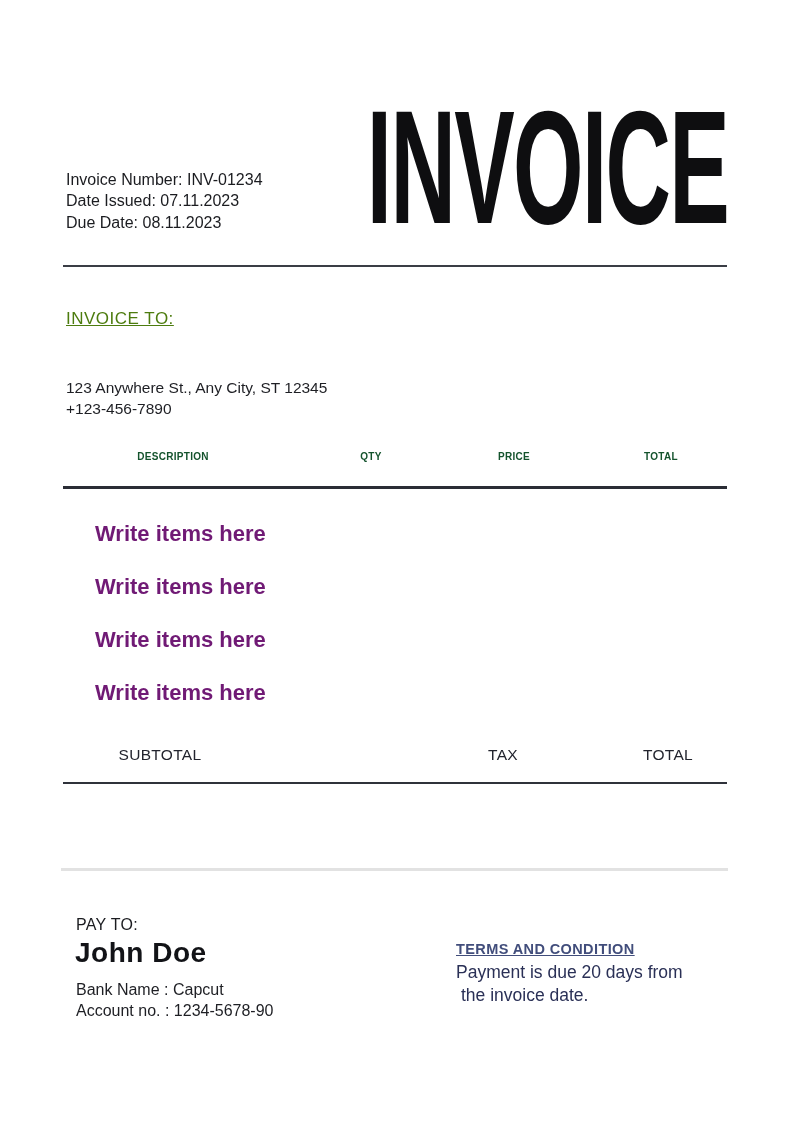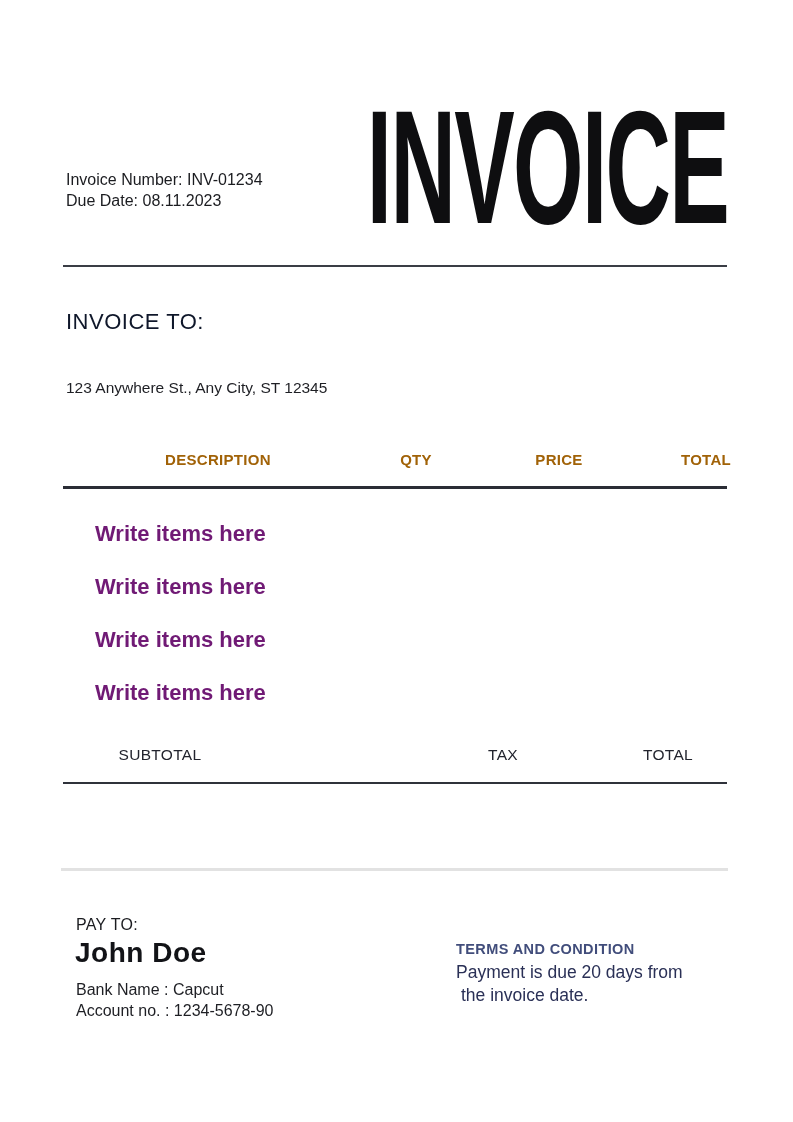--- a/index.html
+++ b/index.html
@@ -30,37 +30,36 @@
   
   .rule { position:absolute; left:63px; width:664px; }
   .rule-header      { top:265px; height:2px; background:#3a3d45; }
   .rule-table-head  { top:486px; height:3px; background:#2a2d35; }
   .rule-table-foot  { top:782px; height:2px; background:#2f323a; }
   .rule-soft        { top:868px; left:61px; width:667px; height:3px; background:#e2e2e2; }
 
   
   .billto-heading {
     position:absolute; top:309px; left:66px;
-    font-size:22px; letter-spacing:0.5px; color:#0f172a;
+    font-size:17px; letter-spacing:0.5px; color:#4d7c0f;text-decoration:underline;
   }
   .billto-name {
     position:absolute; top:341px; left:65px;
     font-size:23.5px; font-weight:bold; color:#141519;
   }
   .billto-lines {
     position:absolute; top:377px; left:66px;
     font-size:15.5px; line-height:21px; color:#1e1f24;
   }
 
   
   .col-h {
     position:absolute; top:451px; transform:translateX(-50%);
-    font-size:15px; font-weight:bold; letter-spacing:0.3px; color:#a16207;
+    font-size:10px; font-weight:bold; letter-spacing:0.3px; color:#14532d;
     white-space:nowrap;
-    margin-left:45px;
   }
   .col-h.c0 { left:173px; }
   .col-h.c1 { left:371px; }
   .col-h.c2 { left:514px; }
   .col-h.c3 { left:661px; }
 
   .item-row {
     position:absolute; left:95px;
     font-size:22px; color:#701a75; white-space:nowrap;font-weight:bold;
   }
@@ -88,48 +87,50 @@
     font-size:28px; font-weight:bold; letter-spacing:0.5px; color:#121317;
   }
   .payto-lines {
     position:absolute; top:979px; left:76px;
     font-size:16px; line-height:21px; color:#1e1f24;
   }
 
   
   .terms-heading {
     position:absolute; top:941px; left:456px;
-    font-size:14.5px; font-weight:bold; letter-spacing:0.4px; color:#414d7b;
+    font-size:14.5px; font-weight:bold; letter-spacing:0.4px; color:#414d7b;text-decoration:underline;
   }
   .terms-line1 {
     position:absolute; top:962px; left:456px;
     font-size:17.5px; color:#2a3056;
   }
   .terms-line2 {
     position:absolute; top:985px; left:461px;
     font-size:17.5px; color:#2a3056;
   }
 </style>
 </head>
 <body>
 
 <div class="page">
 
   <div class="invoice-title">INVOICE</div>
 
   <div class="meta-block">
     <div>Invoice Number: INV-01234</div>
+    <div>Date Issued: 07.11.2023</div>
     <div>Due Date: 08.11.2023</div>
   </div>
 
   <div class="rule rule-header"></div>
 
   <div class="billto-heading">INVOICE TO:</div>
   <div class="billto-lines">
     <div>123 Anywhere St., Any City, ST 12345</div>
+    <div>+123-456-7890</div>
   </div>
 
   <div class="col-h c0">DESCRIPTION</div>
   <div class="col-h c1">QTY</div>
   <div class="col-h c2">PRICE</div>
   <div class="col-h c3">TOTAL</div>
 
   <div class="rule rule-table-head"></div>
 
   <div class="item-row r0">Write items here</div>

